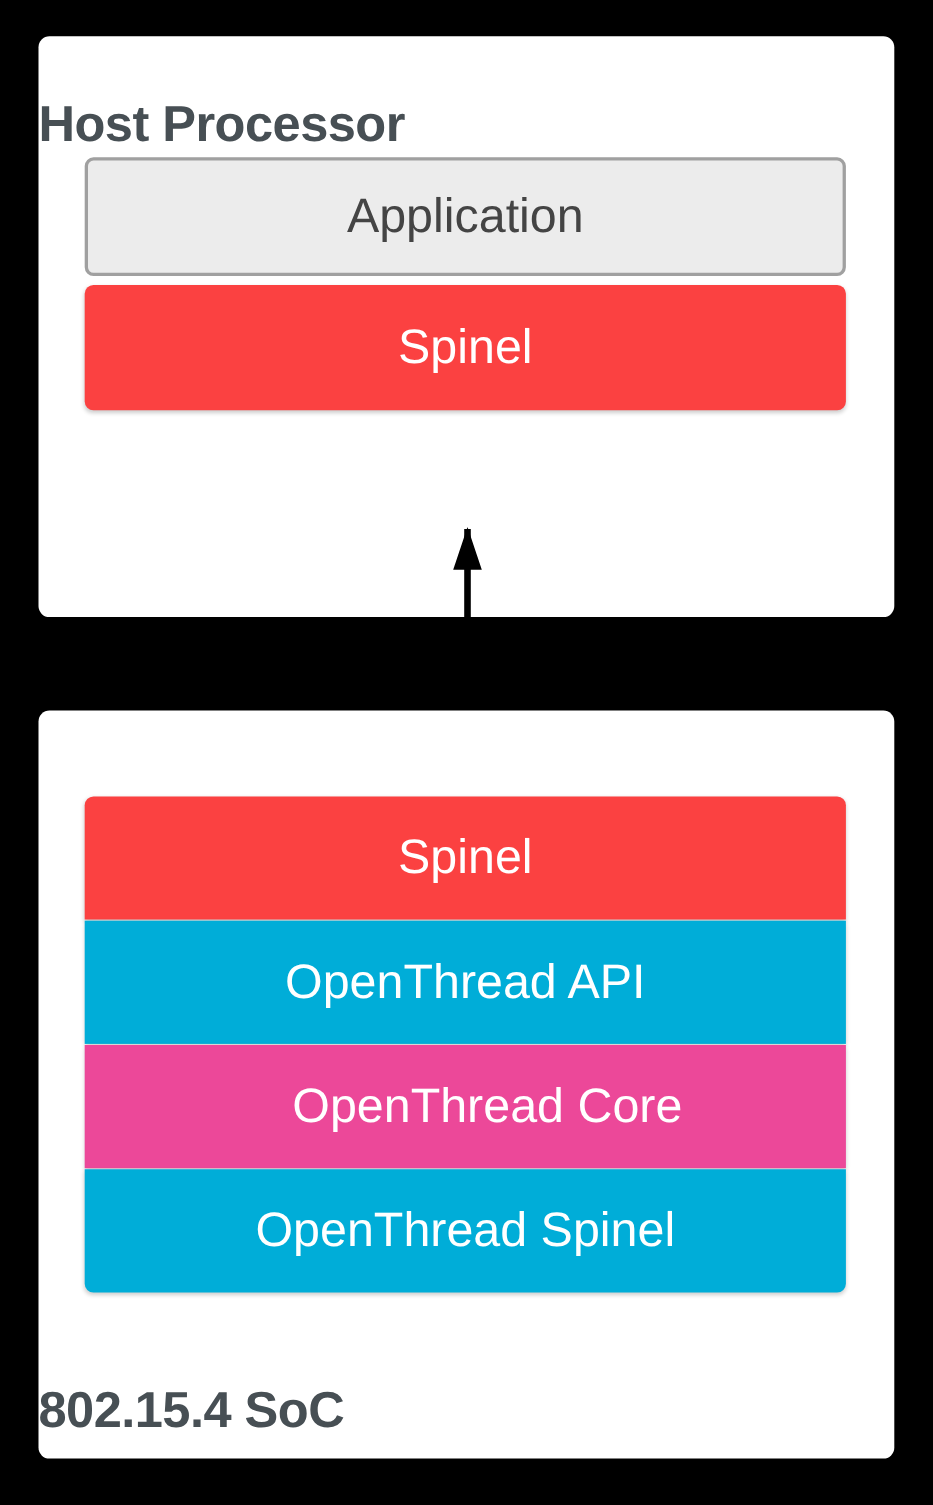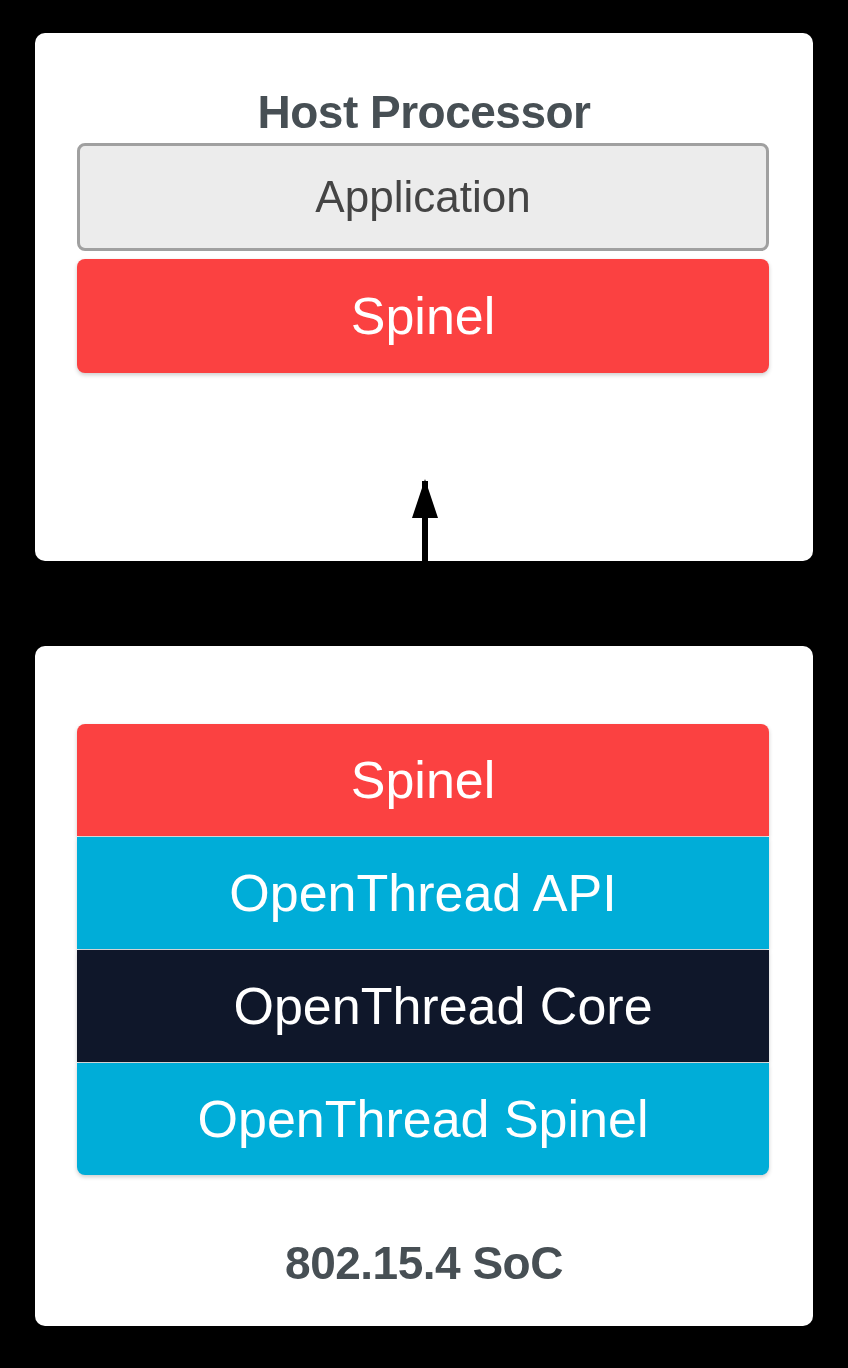--- a/index.html
+++ b/index.html
@@ -42,29 +42,28 @@
     top: 646px;
     width: 778px;
     height: 680px;
   }
 
   
   .panel-title {
     position: absolute;
     left: 0;
     width: 100%;
-    text-align: center;
     color: #474f54;
     font-weight: bold;
     font-size: 46px;
     letter-spacing: -0.5px;
     line-height: 1;
   }
   #title-host { top: 56px; }
-  #title-soc  { bottom: 40px; }
+  #title-soc  { bottom: 22px; }
 
   
   .stack {
     position: absolute;
     left: 42px;
     width: 692px;
   }
   #stack-host { top: 110px; }
   #stack-soc  { top: 78px; }
 
@@ -88,21 +87,21 @@
     font-weight: normal;
     height: 108px;
     margin-bottom: 8px;
   }
 
   
   .layer.solid {
     border: none;
     border-radius: 8px;
     color: #ffffff;
-    font-size: 52px;
+    font-size: 44px;
     font-weight: normal;
     box-shadow: 0 2px 4px rgba(0,0,0,0.20);
   }
 
   #layer-host-spinel { height: 114px; }
 
   #stack-soc .layer.solid { height: 112px; }
   #layer-soc-core { height: 154px; }
 
   
@@ -163,21 +162,21 @@
     <div class="stack" id="stack-soc">
 
       <div class="layer solid" id="layer-soc-spinel" style="background:#fb4141;">
         <span>Spinel</span>
       </div>
 
       <div class="layer solid" id="layer-soc-api" style="background:#00add8;">
         <span>OpenThread API</span>
       </div>
 
-      <div class="layer solid" id="layer-soc-core" style="background:#0f172a;padding-left:40px;">
+      <div class="layer solid" id="layer-soc-core" style="background:#ec4899;padding-left:40px;">
         <span>OpenThread Core</span>
       </div>
 
       <div class="layer solid" id="layer-soc-drivers" style="background:#00add8;">
         <span>OpenThread Spinel</span>
       </div>
 
     </div>
 
     <div class="panel-title" id="title-soc">802.15.4 SoC</div>

